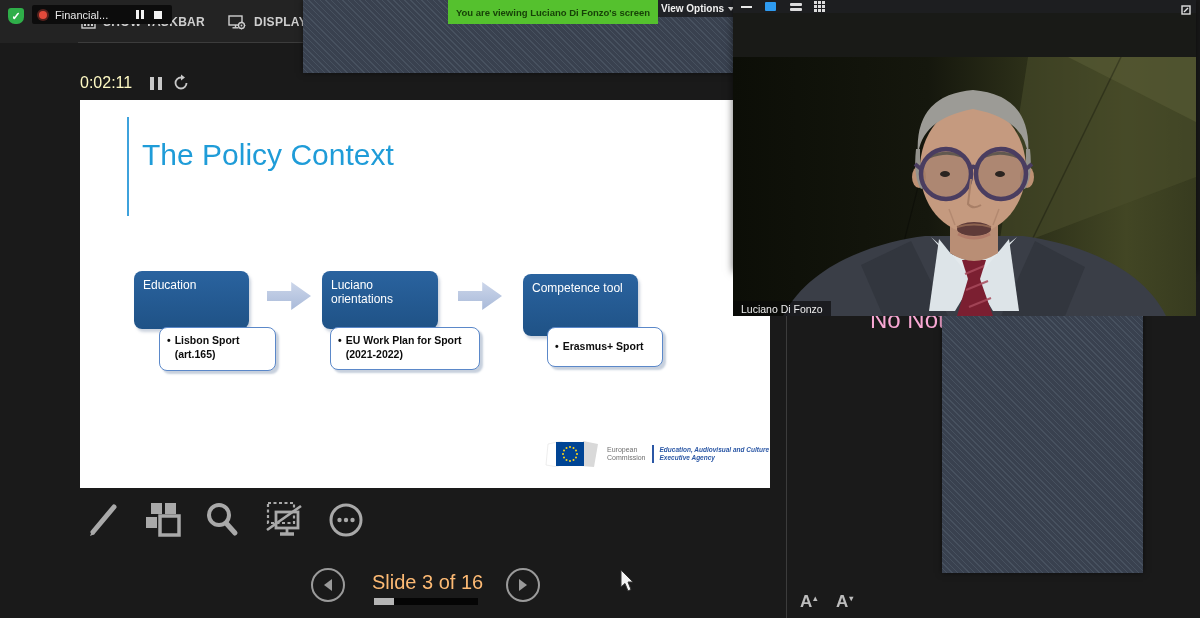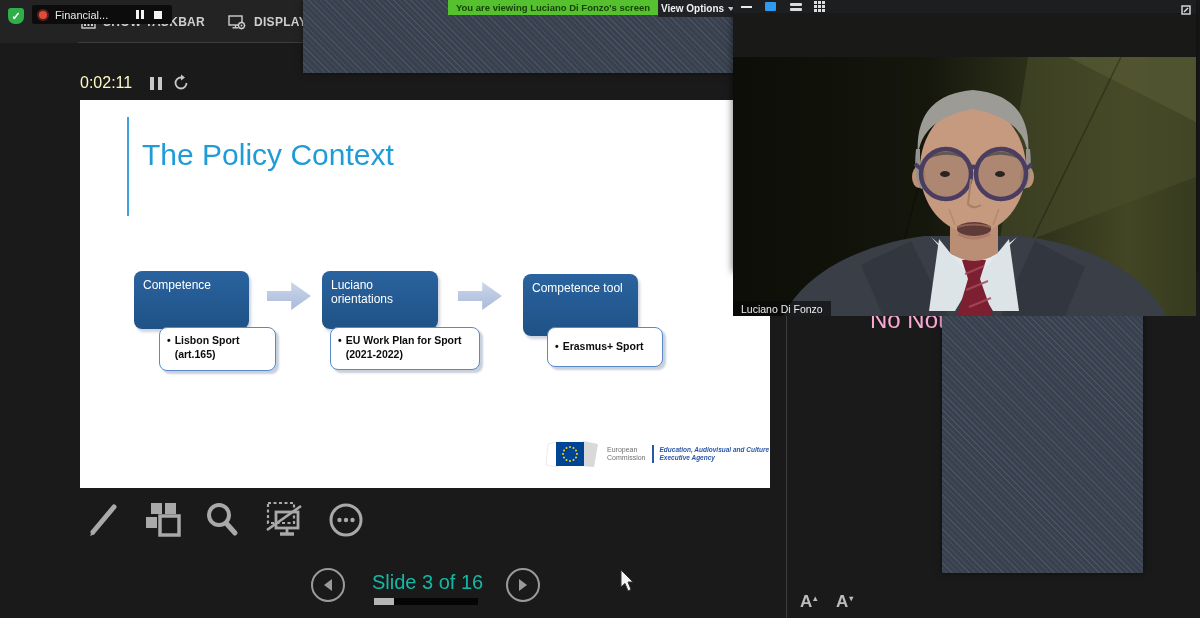--- a/index.html
+++ b/index.html
@@ -46,41 +46,41 @@
   .eu-org{font-size:7px;color:#6f6f6f;line-height:1.2;}
   .eu-bar{width:2px;height:18px;background:#2b57a5;}
   .eu-dept{font-size:6.5px;font-style:italic;font-weight:bold;color:#2b57a5;line-height:1.3;}
 
   
   .pv-tool{top:498px;width:44px;height:44px;color:#a9a9a9;display:flex;align-items:center;justify-content:center;}
 
   
   .nav-circle{top:568px;width:34px;height:34px;border:2.5px solid #9a9a9a;border-radius:50%;
               box-sizing:border-box;display:flex;align-items:center;justify-content:center;color:#9a9a9a;}
-  .nav-label{left:372px;top:571px;width:108px;text-align:left;font-size:20px;color:#14b8a6;white-space:nowrap;}
+  .nav-label{left:372px;top:571px;width:108px;text-align:left;font-size:20px;color:#fdba74;white-space:nowrap;}
   .nav-progress{left:374px;top:598px;width:104px;height:7px;background:#050505;}
   .nav-progress-fill{height:100%;background:#b5b5b5;width:19%;}
 
   
   .v-divider{left:786px;top:272px;width:1px;height:346px;background:#3c3c3c;}
   .thumb-sliver{left:795px;top:273px;width:143px;height:14px;background:#f2f1ee;overflow:hidden;}
   .thumb-teal{position:absolute;left:28px;top:4px;width:58px;height:58px;border-radius:50%;background:#2fa8bc;}
   .thumb-fig{position:absolute;left:92px;top:2px;width:26px;height:12px;background:#a08259;opacity:.8;}
   .h-divider{left:795px;top:291px;width:140px;height:1px;background:#3f3f3f;}
   .no-notes{left:848px;top:306px;font-size:24px;color:#f9a8d4;margin-left:22px;}
   .font-btn{top:588px;width:26px;height:24px;color:#bdbdbd;font-size:17px;font-weight:bold;
             display:flex;align-items:flex-end;}
   .font-btn .mark{font-size:8px;margin-left:1px;margin-bottom:9px;}
 
   
   .stripes{background:repeating-linear-gradient(45deg,#39414f 0,#39414f 3px,#47515f 3px,#47515f 4px);
            box-shadow:0 0 6px rgba(0,0,0,.5);}
   .stripes-top{left:303px;top:0;width:434px;height:73px;}
   .stripes-right{left:942px;top:272px;width:201px;height:301px;}
-  .green-banner{left:448px;top:0;width:210px;height:15px;background:#55c12e;color:#174208;
+  .green-banner{left:448px;top:0;width:210px;height:24px;background:#55c12e;color:#174208;
                 font-size:9.5px;font-weight:bold;display:flex;align-items:center;justify-content:center;
                 white-space:nowrap;overflow:hidden;}
   .view-options{left:658px;top:0;width:79px;height:17px;background:#202226;color:#f0f0f0;font-size:10px;
                 font-weight:bold;display:flex;align-items:center;justify-content:center;gap:4px;white-space:nowrap;}
   .vo-caret{width:0;height:0;border-left:3.5px solid transparent;border-right:3.5px solid transparent;
             border-top:4px solid #f0f0f0;}
 
   
   .video-window{left:733px;top:0;width:463px;height:272px;background:#191a17;box-shadow:0 0 8px rgba(0,0,0,.6);}
   .vw-titlebar{position:absolute;left:0;top:0;width:100%;height:13px;background:#1d1e20;
@@ -154,21 +154,21 @@
       <path d="M14.5 9 A5.5 5.5 0 1 1 9 3.5" fill="none" stroke="#c8c8c8" stroke-width="1.8"></path>
       <polygon points="9,0.5 13,3.5 9,6.5" fill="#c8c8c8"></polygon>
     </svg>
   </div>
 
   <div class="abs slide">
     <div class="abs slide-accent-line"></div>
     <div class="abs slide-title">The Policy Context</div>
 
     <div class="abs diag-box" style="left:54px;top:171px;width:115px;height:58px;">
-      <span>Competence</span>
+      <span>Education</span>
     </div>
     <div class="abs diag-sub" style="left:79px;top:227px;width:117px;height:44px;">
       <span class="blt">•</span>
       <span>Lisbon Sport (art.165)</span>
     </div>
     <div class="abs diag-arrow" style="left:187px;top:182px;width:44px;height:28px;"></div>
 
     <div class="abs diag-box" style="left:242px;top:171px;width:116px;height:58px;">
       <span>Luciano orientations</span>
     </div>

